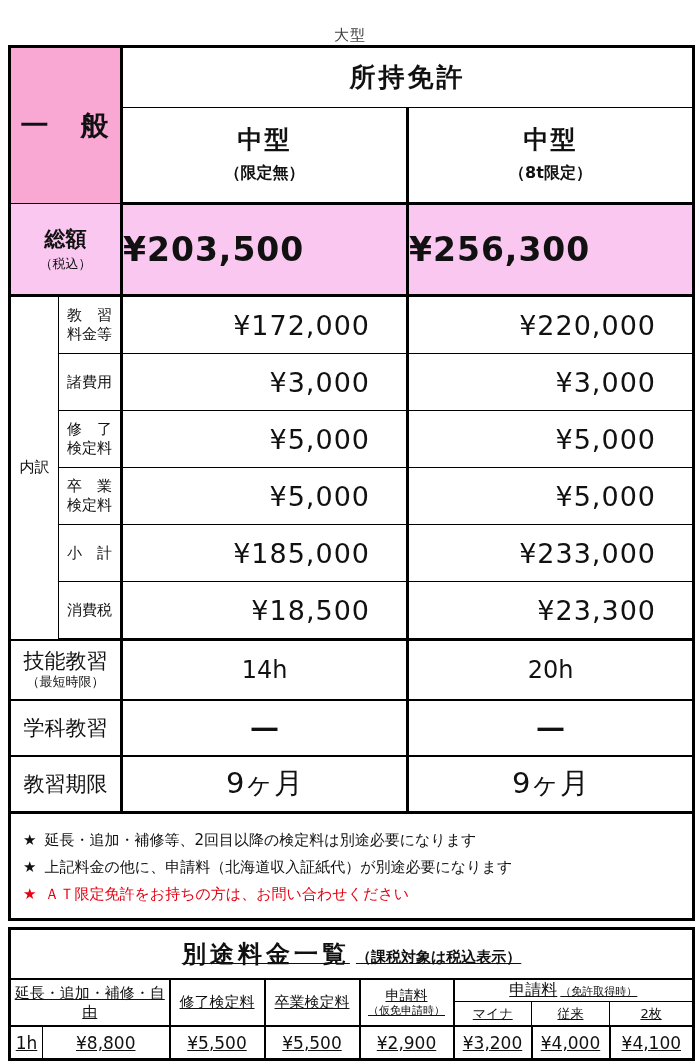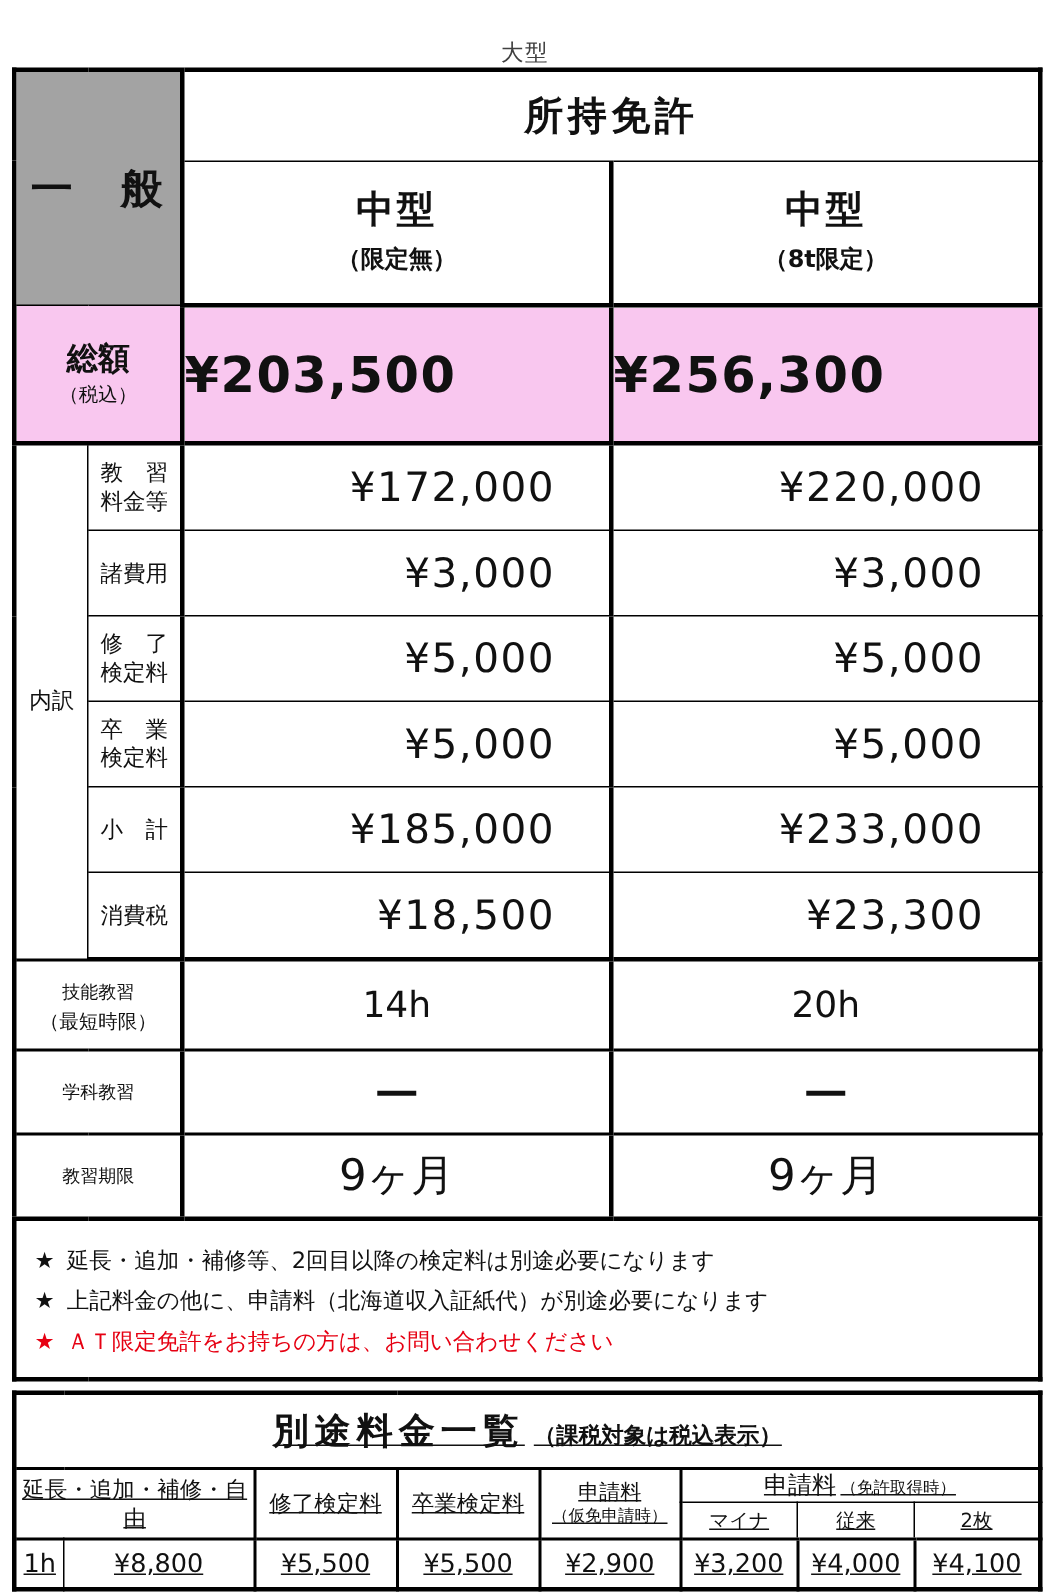--- a/index.html
+++ b/index.html
@@ -18,42 +18,42 @@
 
   table{border-collapse:collapse;table-layout:fixed;}
   td{padding:0;vertical-align:middle;text-align:center;overflow:hidden;}
 
   
   .main{
     position:absolute;left:8px;top:45px;width:684px;
     border:3px solid #000;
   }
   .main td{border:1px solid #000;}
-  .green{background:#a3a3a3;}
+  .green{background:#f9a8d4;}
   .pink{background:#f9c7ef;}
 
   .bb3{border-bottom:3px solid #000 !important;}
   .vl3{border-left:3px solid #000 !important;}
   .bt2{border-top:2px solid #000 !important;}
 
   .cat-cell{font-size:28px;font-weight:bold;letter-spacing:2px;}
   .shoji{font-size:26px;font-weight:bold;letter-spacing:3px;text-align:center;}
   .col-head .t{font-size:25px;font-weight:bold;letter-spacing:2px;line-height:30px;}
   .col-head .s{font-size:16px;font-weight:bold;line-height:24px;margin-top:6px;}
 
   .total-label .t{font-size:21px;font-weight:bold;line-height:26px;}
   .total-label .s{font-size:13px;line-height:18px;margin-top:3px;}
   .total-val{font-size:33px;font-weight:bold;text-align:left;padding-right:24px;letter-spacing:1px;}
 
   .uchiwake{font-size:15px;}
   .sub-label{font-size:15px;line-height:19px;}
   .sub-label div{display:block;}
   .money{font-size:27px;font-weight:500;text-align:right;padding-right:36px;letter-spacing:1px;}
 
-  .info-label .t{font-size:12px;line-height:20px;}
+  .info-label .t{font-size:21px;line-height:20px;}
   .info-label .s{font-size:13px;line-height:17px;margin-top:2px;}
   .info-val{font-size:24px;}
   .dash-val{font-size:26px;font-weight:bold;}
   .period-val{font-size:29px;}
 
   .notes-cell{text-align:left;padding:10px 0 8px 12px;}
   .note-line{font-size:15px;line-height:27px;color:#111;white-space:nowrap;}
   .note-line .star{margin-right:8px;}
   .note-red{color:#e60012;}
 

